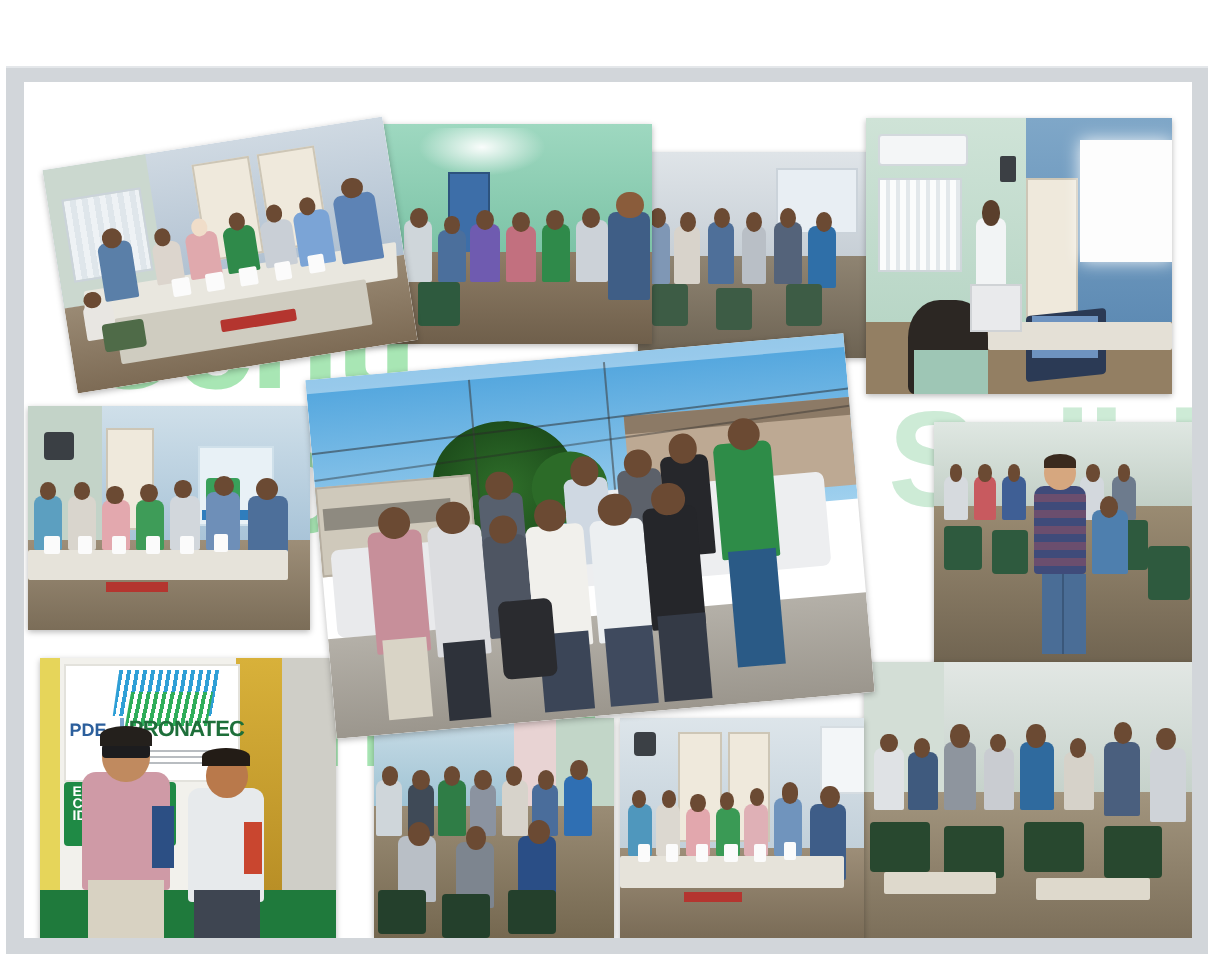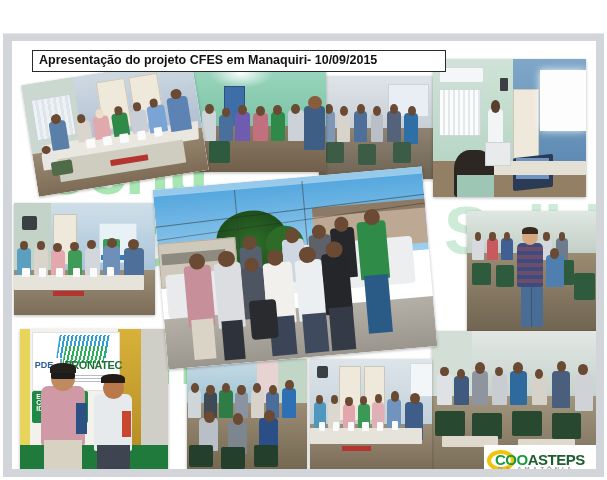--- a/index.html
+++ b/index.html
@@ -545,25 +545,17 @@
           <div class="head" style="left:88%;top:23%;width:6%;height:8%;"></div>
           <div class="chair" style="left:2%;top:56%;width:18%;height:18%;background:#28482f;"></div>
           <div class="chair" style="left:24%;top:58%;width:18%;height:18%;background:#28482f;"></div>
           <div class="chair" style="left:48%;top:56%;width:18%;height:18%;background:#28482f;"></div>
           <div class="chair" style="left:72%;top:58%;width:18%;height:18%;background:#28482f;"></div>
           <div class="tbl" style="left:6%;top:74%;width:34%;height:8%;background:#ded9cc;"></div>
           <div class="tbl" style="left:52%;top:76%;width:34%;height:8%;background:#ded9cc;"></div>
         </div>
       </div>
 
-      <div id="caption-box">
-        <span id="caption-text">Apresentação do projeto CFES em Manaquiri- 10/09/2015</span>
-      </div>
-
-      <div id="logo-cooasteps">
-        <div id="logo-oval"></div>
-        <div id="logo-word"><span class="pfx">COO</span><span class="sfx">ASTEPS</span></div>
-        <div id="logo-sub">DA AMAZÔNIA</div>
-      </div>
+
 
     </div>
   </div>
 </div>
 
 </body></html>

